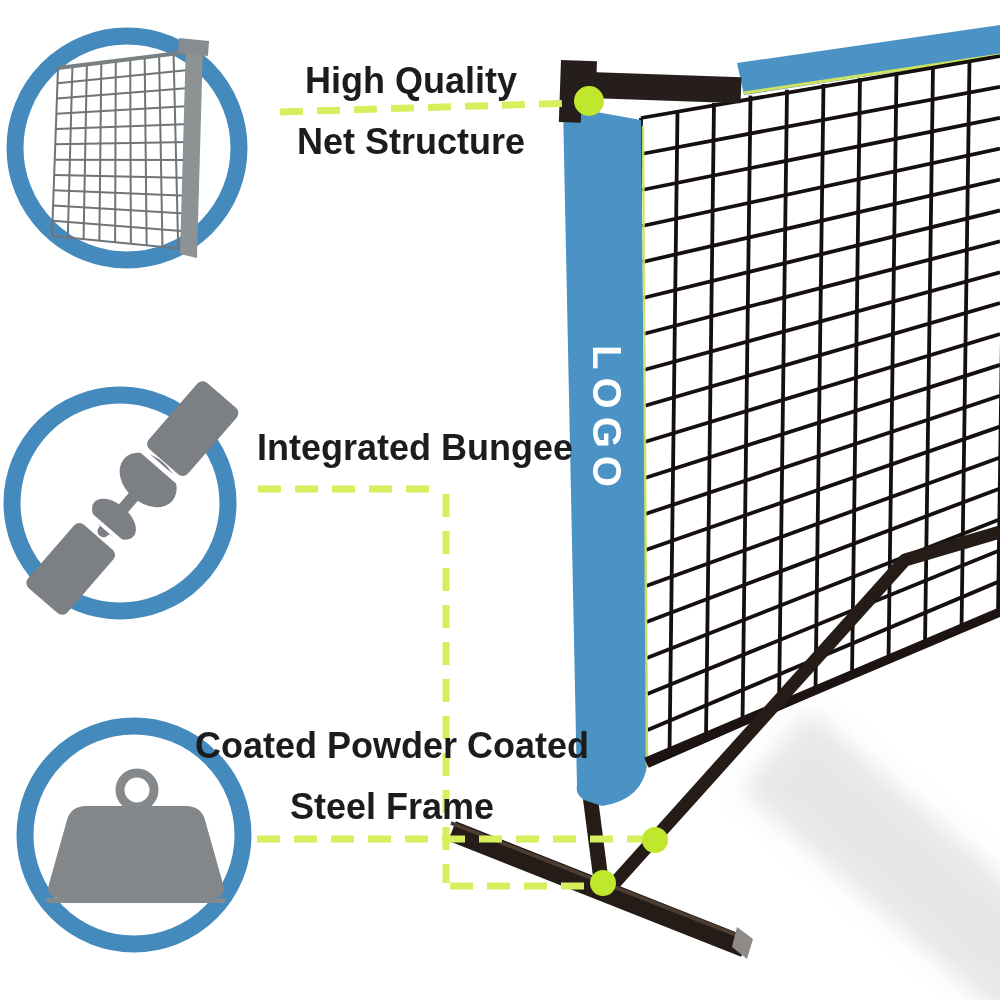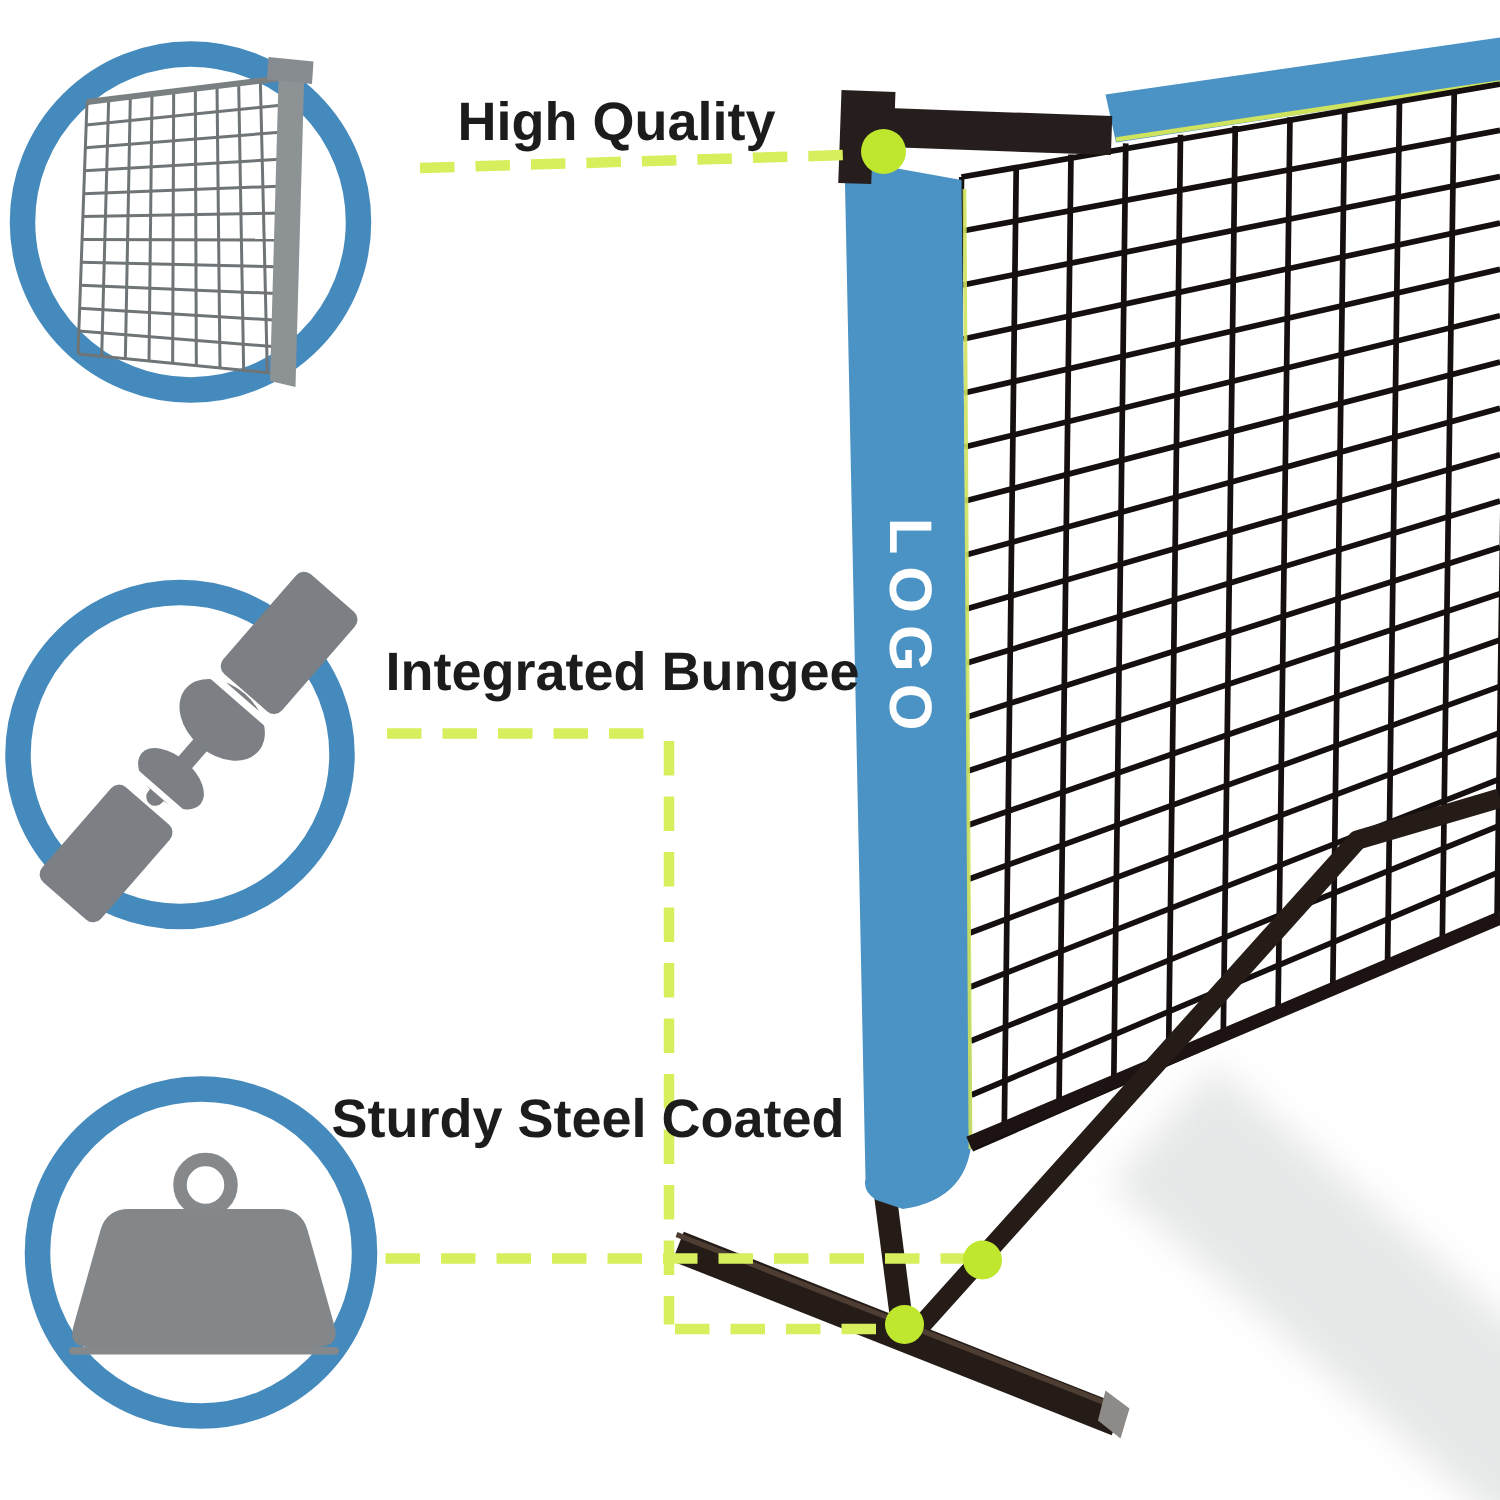--- a/index.html
+++ b/index.html
@@ -151,24 +151,26 @@
 
     <g fill="#bfe72e">
       <circle cx="589" cy="101" r="15"></circle>
       <circle cx="603" cy="883" r="13"></circle>
       <circle cx="655" cy="840" r="13"></circle>
     </g>
   </svg>
 
   <div class="callout" style="left:411px;top:50px">
     <div>High Quality</div>
+    <div>Net Structure</div>
   </div>
 
   <div class="callout" style="left:415px;top:417px">
     <div>Integrated Bungee</div>
   </div>
 
   <div class="callout" style="left:392px;top:715px">
-    <div>Sturdy Steel Coated</div>
+    <div>Coated Powder Coated</div>
+    <div>Steel Frame</div>
   </div>
 
   <div class="logo">LOGO</div>
 </div>
 
 </body></html>

